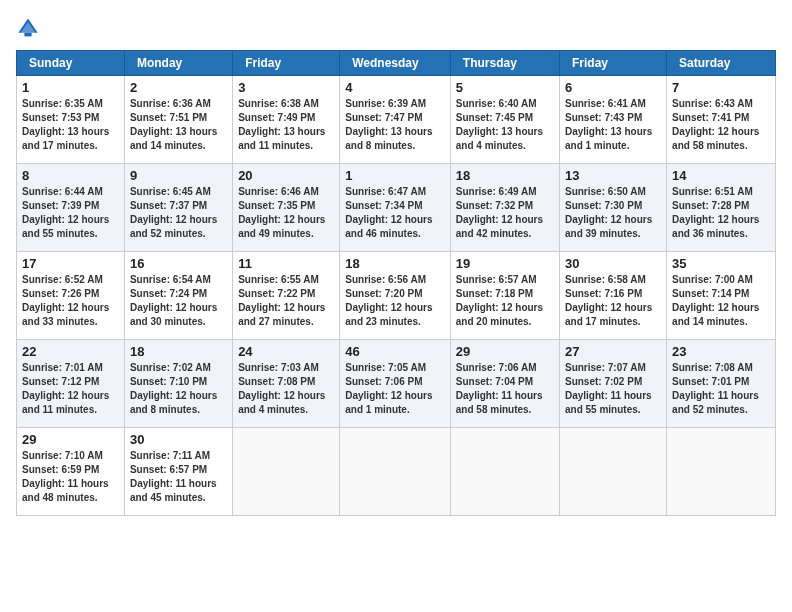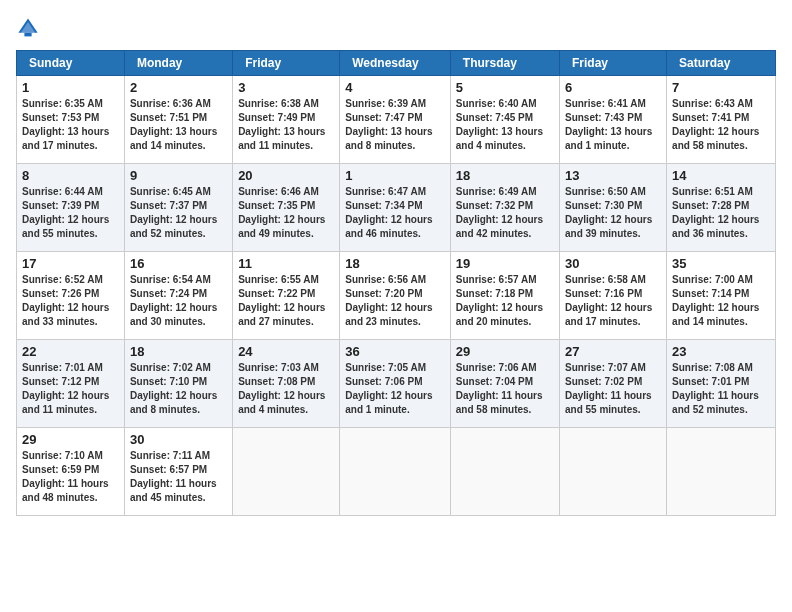--- a/index.html
+++ b/index.html
@@ -321,21 +321,21 @@
       </td>
           <td>
         <span class="day-num">24</span>
         <div class="day-info">
           Sunrise: 7:03 AM<br>
           Sunset: 7:08 PM<br>
           Daylight: 12 hours and 4 minutes.
         </div>
       </td>
           <td>
-        <span class="day-num">36</span>
+        <span class="day-num">46</span>
         <div class="day-info">
           Sunrise: 7:05 AM<br>
           Sunset: 7:06 PM<br>
           Daylight: 12 hours and 1 minute.
         </div>
       </td>
           <td>
         <span class="day-num">29</span>
         <div class="day-info">
           Sunrise: 7:06 AM<br>

